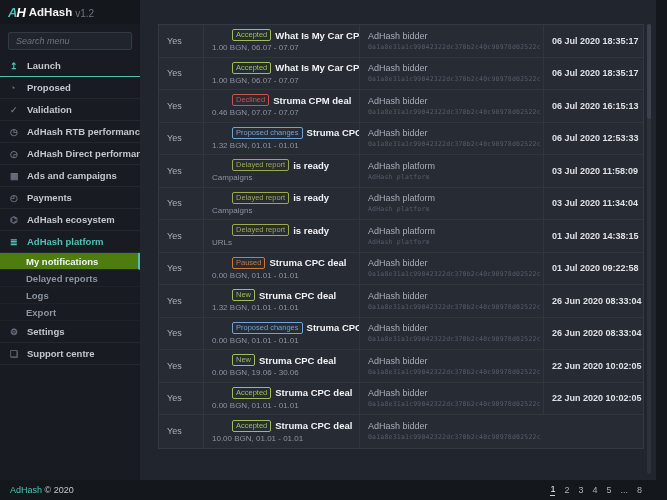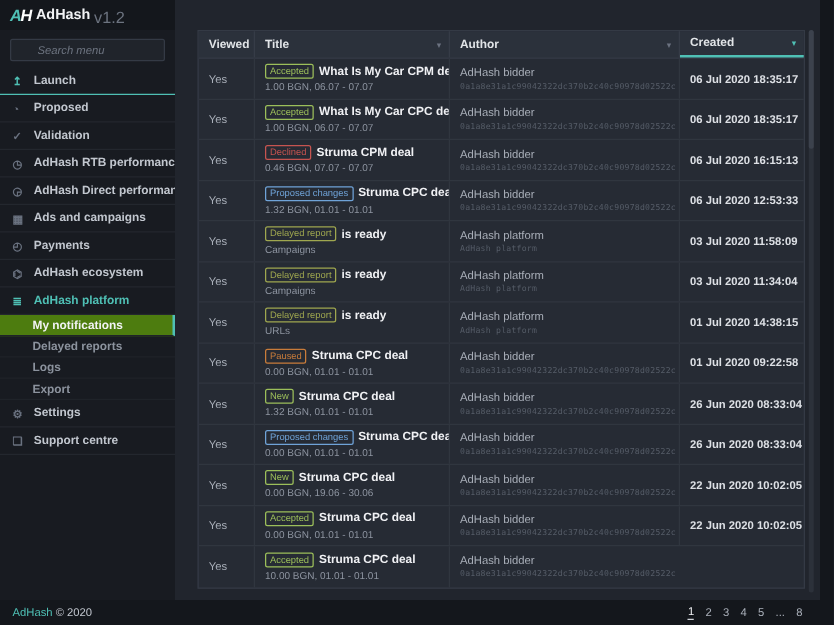--- a/index.html
+++ b/index.html
@@ -26,23 +26,23 @@
   body{font-family:"Liberation Sans",sans-serif;background:var(--bg-page);color:var(--text);}
   .app{position:relative;width:656px;height:500px;display:flex;overflow:hidden;}
 
   
   .sidebar{width:140px;flex:0 0 140px;height:100%;background:var(--bg-sidebar);overflow:hidden;}
   .logo{height:24px;display:flex;align-items:center;padding-left:8px;background:var(--bg-page);}
   .logo-mark{font-weight:bold;font-size:13px;font-style:italic;letter-spacing:-1px;margin-right:4px;}
   .logo-mark .a{color:var(--accent);}
   .logo-mark .h{color:#fff;}
   .app-name{font-size:11.5px;font-weight:600;color:#f2f3f5;}
-  .app-version{font-size:13px;color:var(--text-4);margin-left:3px;margin-top:3px;}
+  .app-version{font-size:10px;color:var(--text-4);margin-left:3px;margin-top:3px;}
   .search-wrap{padding:6px 8px 5px 8px;}
-  .search-input{width:100%;height:18px;background:#20242b;border:1px solid var(--border);border-radius:2px;color:var(--text-2);font-size:9px;padding:0 21px;font-family:"Liberation Sans",sans-serif;font-style:italic;outline:none;}
+  .search-input{width:100%;height:18px;background:#20242b;border:1px solid var(--border);border-radius:2px;color:var(--text-2);font-size:9px;padding:0 7px;font-family:"Liberation Sans",sans-serif;font-style:italic;outline:none;}
   .search-input::placeholder{color:var(--text-4);font-style:italic;}
   .nav-item{height:22px;display:flex;align-items:center;padding:0 10px;border-bottom:1px solid #23272e;cursor:pointer;font-size:9.5px;color:#c2c7cf;font-weight:600;white-space:nowrap;}
   .nav-item .nav-icon{width:13px;font-size:9px;color:#6a7280;margin-right:4px;font-style:normal;flex:0 0 13px;}
   .nav-item .nav-icon.teal{color:var(--accent);}
   .nav-item.accent{color:var(--accent);}
   .nav-item.teal-divider{border-bottom:1px solid var(--accent);}
   .nav-sub{height:17px;display:flex;align-items:center;padding:0 10px 0 26px;border-bottom:1px solid #1f2329;cursor:pointer;font-size:9.5px;color:#8c939e;font-weight:600;white-space:nowrap;}
   .nav-sub.active{color:#f2f3f5;border-right:2px solid var(--accent);background:#4d7c0f;}
 
   
@@ -68,21 +68,21 @@
   .c-viewed{width:45px;flex:0 0 45px;}
   .c-title{width:156px;flex:0 0 156px;}
   .c-author{width:184px;flex:0 0 184px;}
   .c-created{flex:1;}
   .trow{display:flex;height:32.5px;border-bottom:1px solid #30363f;cursor:pointer;}
   .trow:last-child{border-bottom:none;}
   .cell{border-right:1px solid #30363f;padding:0 8px;display:flex;flex-direction:column;justify-content:center;overflow:hidden;}
   .cell:last-child{border-right:none;}
   .cell.c-viewed{font-size:9px;color:var(--text-2);}
   .title-line{display:flex;align-items:center;white-space:nowrap;}
-  .badge{font-size:7.5px;border:1px solid;border-radius:2px;padding:0px 3px 1px 3px;margin-right:4px;line-height:9px;white-space:nowrap;}
+  .badge{font-size:7.5px;border:1px solid;border-radius:2px;padding:0px 3px 1px 3px;margin-right:4px;line-height:9px;white-space:nowrap;margin-left:20px;}
   .b-accepted{color:var(--badge-accepted);border-color:var(--badge-accepted);}
   .b-declined{color:var(--badge-declined);border-color:var(--badge-declined);}
   .b-proposed{color:var(--badge-proposed);border-color:var(--badge-proposed);}
   .b-delayed{color:var(--badge-delayed);border-color:var(--badge-delayed);}
   .b-paused{color:var(--badge-paused);border-color:var(--badge-paused);}
   .b-new{color:var(--badge-new);border-color:var(--badge-new);}
   .row-title{font-size:9.5px;font-weight:bold;color:#f0f1f4;white-space:nowrap;}
   .row-sub{font-size:8px;color:var(--text-3);margin-top:2px;white-space:nowrap;}
   .author-name{font-size:9px;color:#a8aeb8;white-space:nowrap;}
   .author-hash{font-family:"DejaVu Sans Mono",monospace;font-size:6.5px;color:#565d68;margin-top:2px;letter-spacing:0.2px;white-space:nowrap;}
@@ -171,38 +171,20 @@
         <div class="nav-item">
           <span class="nav-icon">❑</span>
           <span>Support centre</span>
         </div>
       </nav>
   </aside>
 
   <div class="main">
 
     <div class="table">
-      <div class="thead" id="thead">
-          <div class="hcell c-viewed">
-            <span class="hlabel">Viewed</span>
-            <span class="sort-icon">▾</span>
-          </div>
-          <div class="hcell c-title">
-            <span class="hlabel">Title</span>
-            <span class="sort-icon">▾</span>
-          </div>
-          <div class="hcell c-author">
-            <span class="hlabel">Author</span>
-            <span class="sort-icon">▾</span>
-          </div>
-          <div class="hcell c-created sort-active">
-            <span class="hlabel">Created</span>
-            <span class="sort-icon">▾</span>
-          </div>
-        </div>
       <div id="tbody">
           <div class="trow">
             <div class="cell c-viewed">Yes</div>
             <div class="cell c-title">
               <div class="title-line">
                 <span class="badge b-accepted">Accepted</span>
                 <span class="row-title">What Is My Car CPM deal</span>
               </div>
               <div class="row-sub">1.00 BGN, 06.07 - 07.07</div>
             </div>

